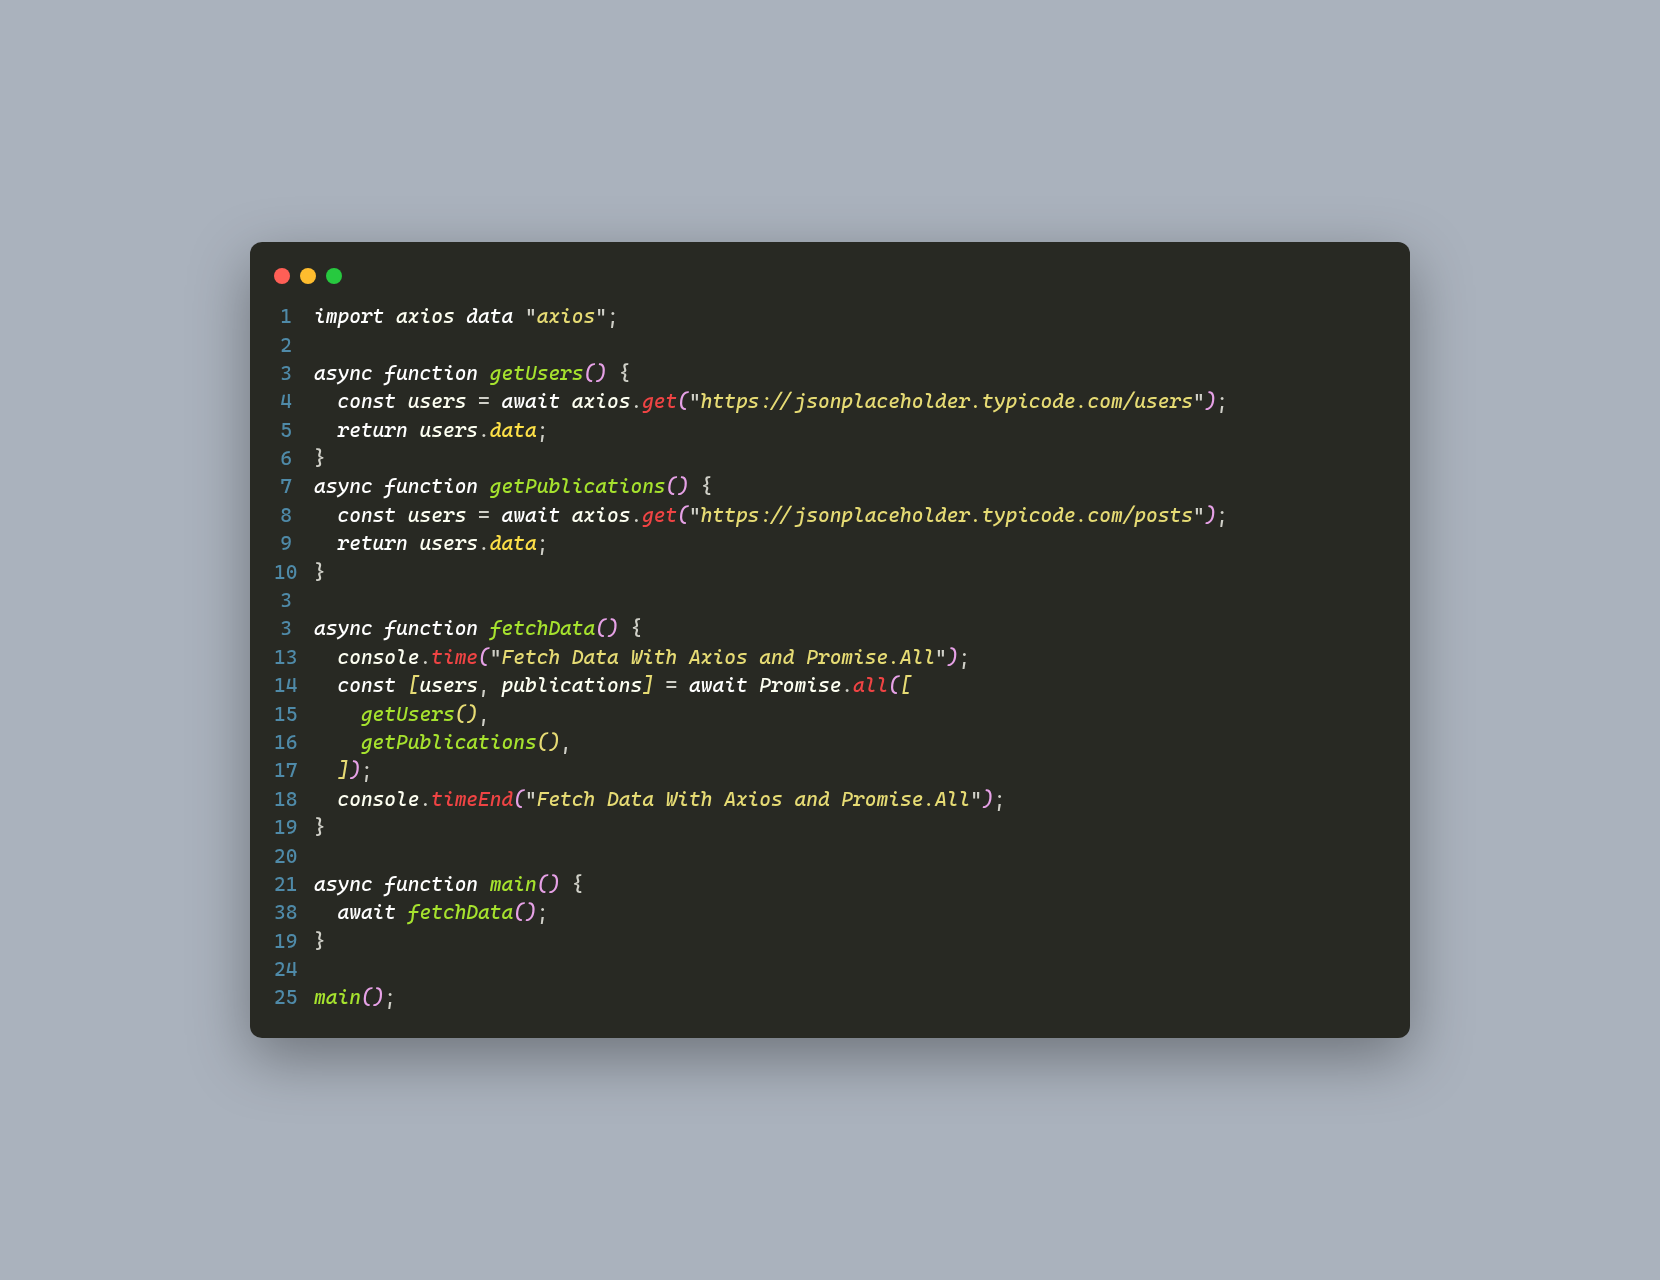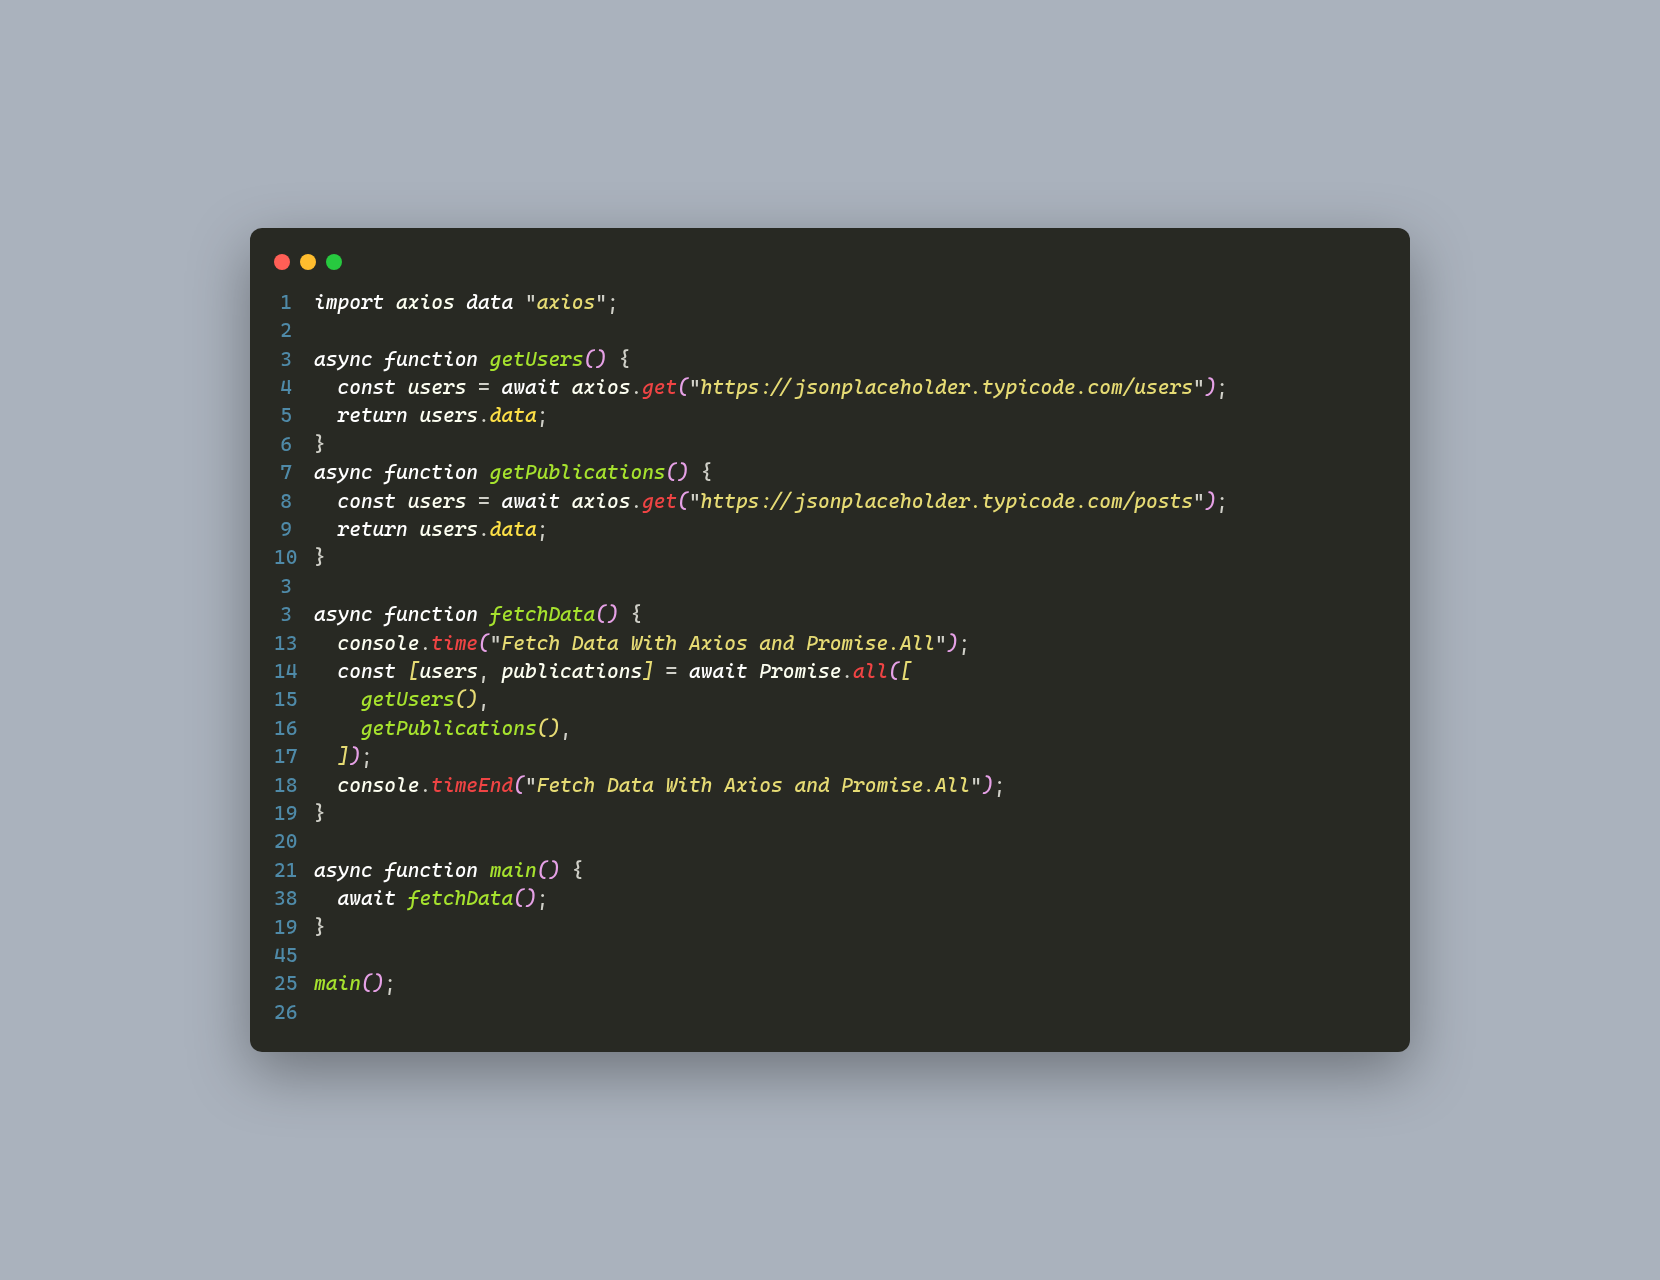--- a/index.html
+++ b/index.html
@@ -92,17 +92,16 @@
       <div class="line"><span class="gutter">14</span><span class="code"><span class="tk-def">  </span><span class="tk-kw">const </span><span class="tk-brak">[</span><span class="tk-def">users</span><span class="tk-punc">, </span><span class="tk-def">publications</span><span class="tk-brak">]</span><span class="tk-punc"> = </span><span class="tk-kw">await </span><span class="tk-obj">Promise</span><span class="tk-punc">.</span><span class="tk-call">all</span><span class="tk-paren">(</span><span class="tk-brak">[</span></span></div>
       <div class="line"><span class="gutter">15</span><span class="code"><span class="tk-def">    </span><span class="tk-fn">getUsers</span><span class="tk-brak">()</span><span class="tk-punc">,</span></span></div>
       <div class="line"><span class="gutter">16</span><span class="code"><span class="tk-def">    </span><span class="tk-fn">getPublications</span><span class="tk-brak">()</span><span class="tk-punc">,</span></span></div>
       <div class="line"><span class="gutter">17</span><span class="code"><span class="tk-def">  </span><span class="tk-brak">]</span><span class="tk-paren">)</span><span class="tk-punc">;</span></span></div>
       <div class="line"><span class="gutter">18</span><span class="code"><span class="tk-def">  </span><span class="tk-obj">console</span><span class="tk-punc">.</span><span class="tk-call">timeEnd</span><span class="tk-paren">(</span><span class="tk-punc">"</span><span class="tk-str">Fetch Data With Axios and Promise.All</span><span class="tk-punc">"</span><span class="tk-paren">)</span><span class="tk-punc">;</span></span></div>
       <div class="line"><span class="gutter">19</span><span class="code"><span class="tk-brace">}</span></span></div>
       <div class="line"><span class="gutter">20</span><span class="code">&nbsp;</span></div>
       <div class="line"><span class="gutter">21</span><span class="code"><span class="tk-kw">async </span><span class="tk-kw">function </span><span class="tk-fn">main</span><span class="tk-paren">()</span><span class="tk-def"> </span><span class="tk-brace">{</span></span></div>
       <div class="line"><span class="gutter">38</span><span class="code"><span class="tk-def">  </span><span class="tk-kw">await </span><span class="tk-fn">fetchData</span><span class="tk-paren">()</span><span class="tk-punc">;</span></span></div>
       <div class="line"><span class="gutter">19</span><span class="code"><span class="tk-brace">}</span></span></div>
-      <div class="line"><span class="gutter">45</span><span class="code">&nbsp;</span></div>
+      <div class="line"><span class="gutter">24</span><span class="code">&nbsp;</span></div>
       <div class="line"><span class="gutter">25</span><span class="code"><span class="tk-fn">main</span><span class="tk-paren">()</span><span class="tk-punc">;</span></span></div>
-      <div class="line"><span class="gutter">26</span><span class="code">&nbsp;</span></div>
     </div>
 </div>
 
 </body></html>

